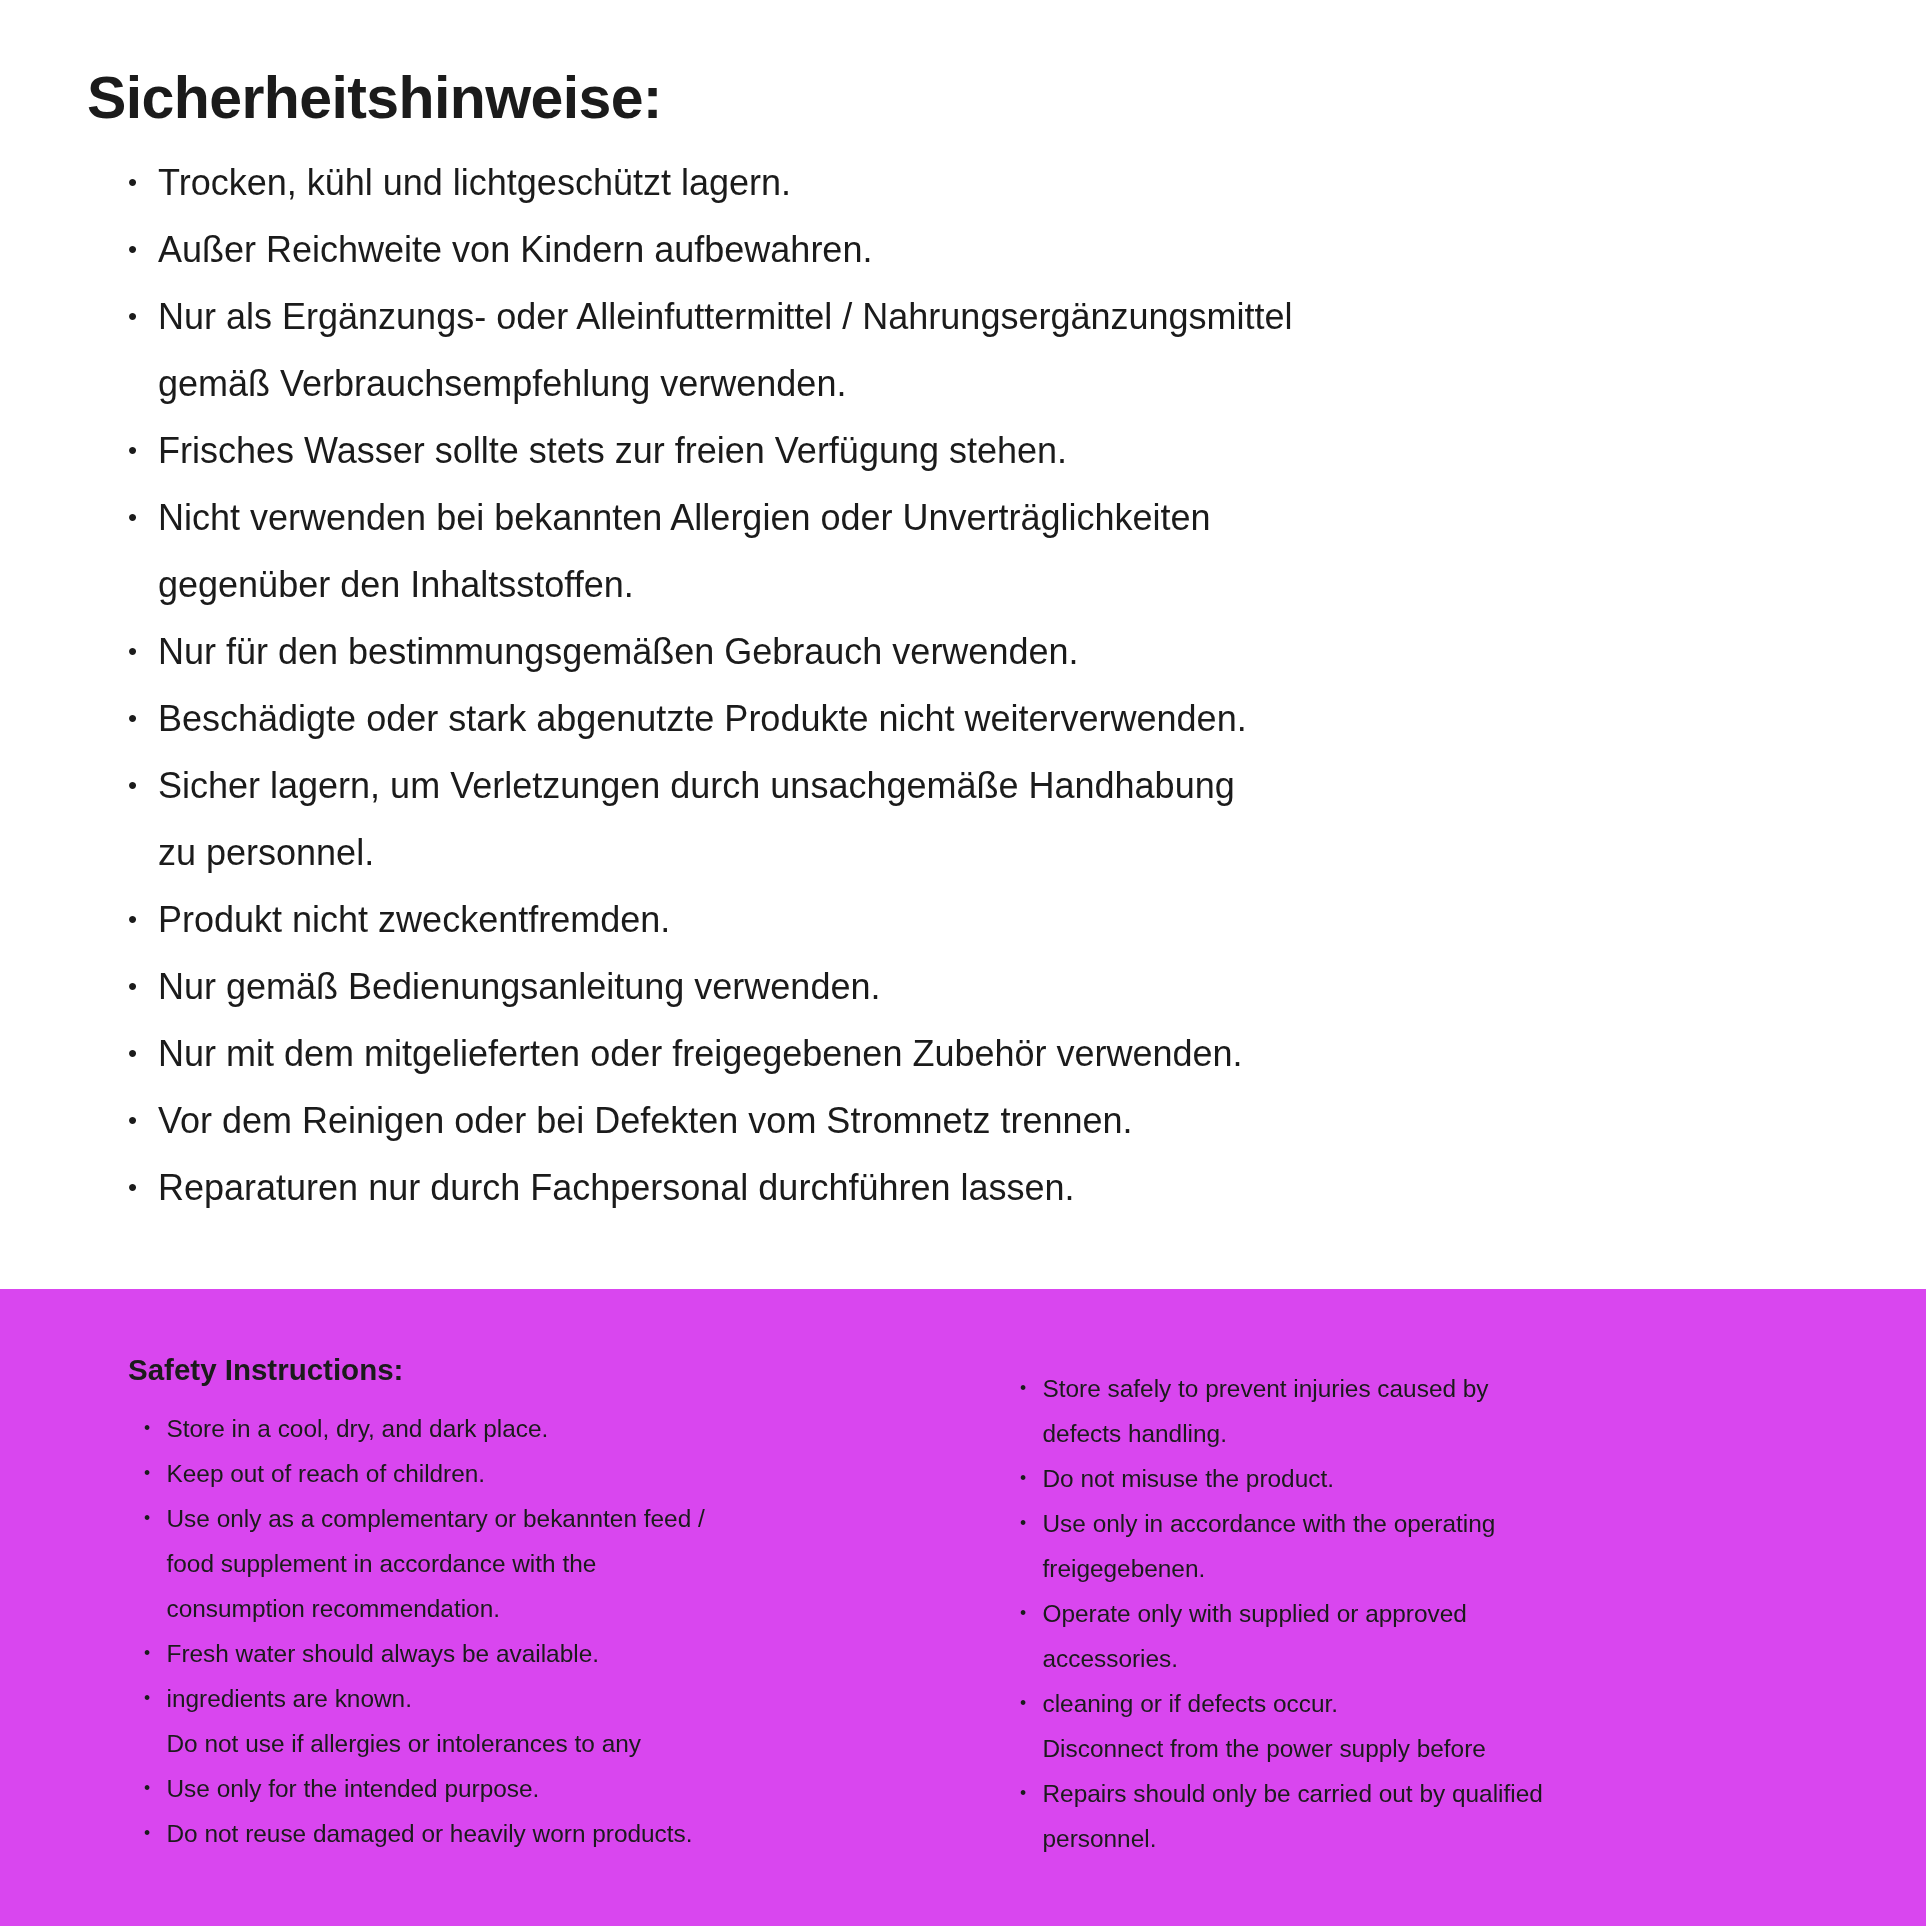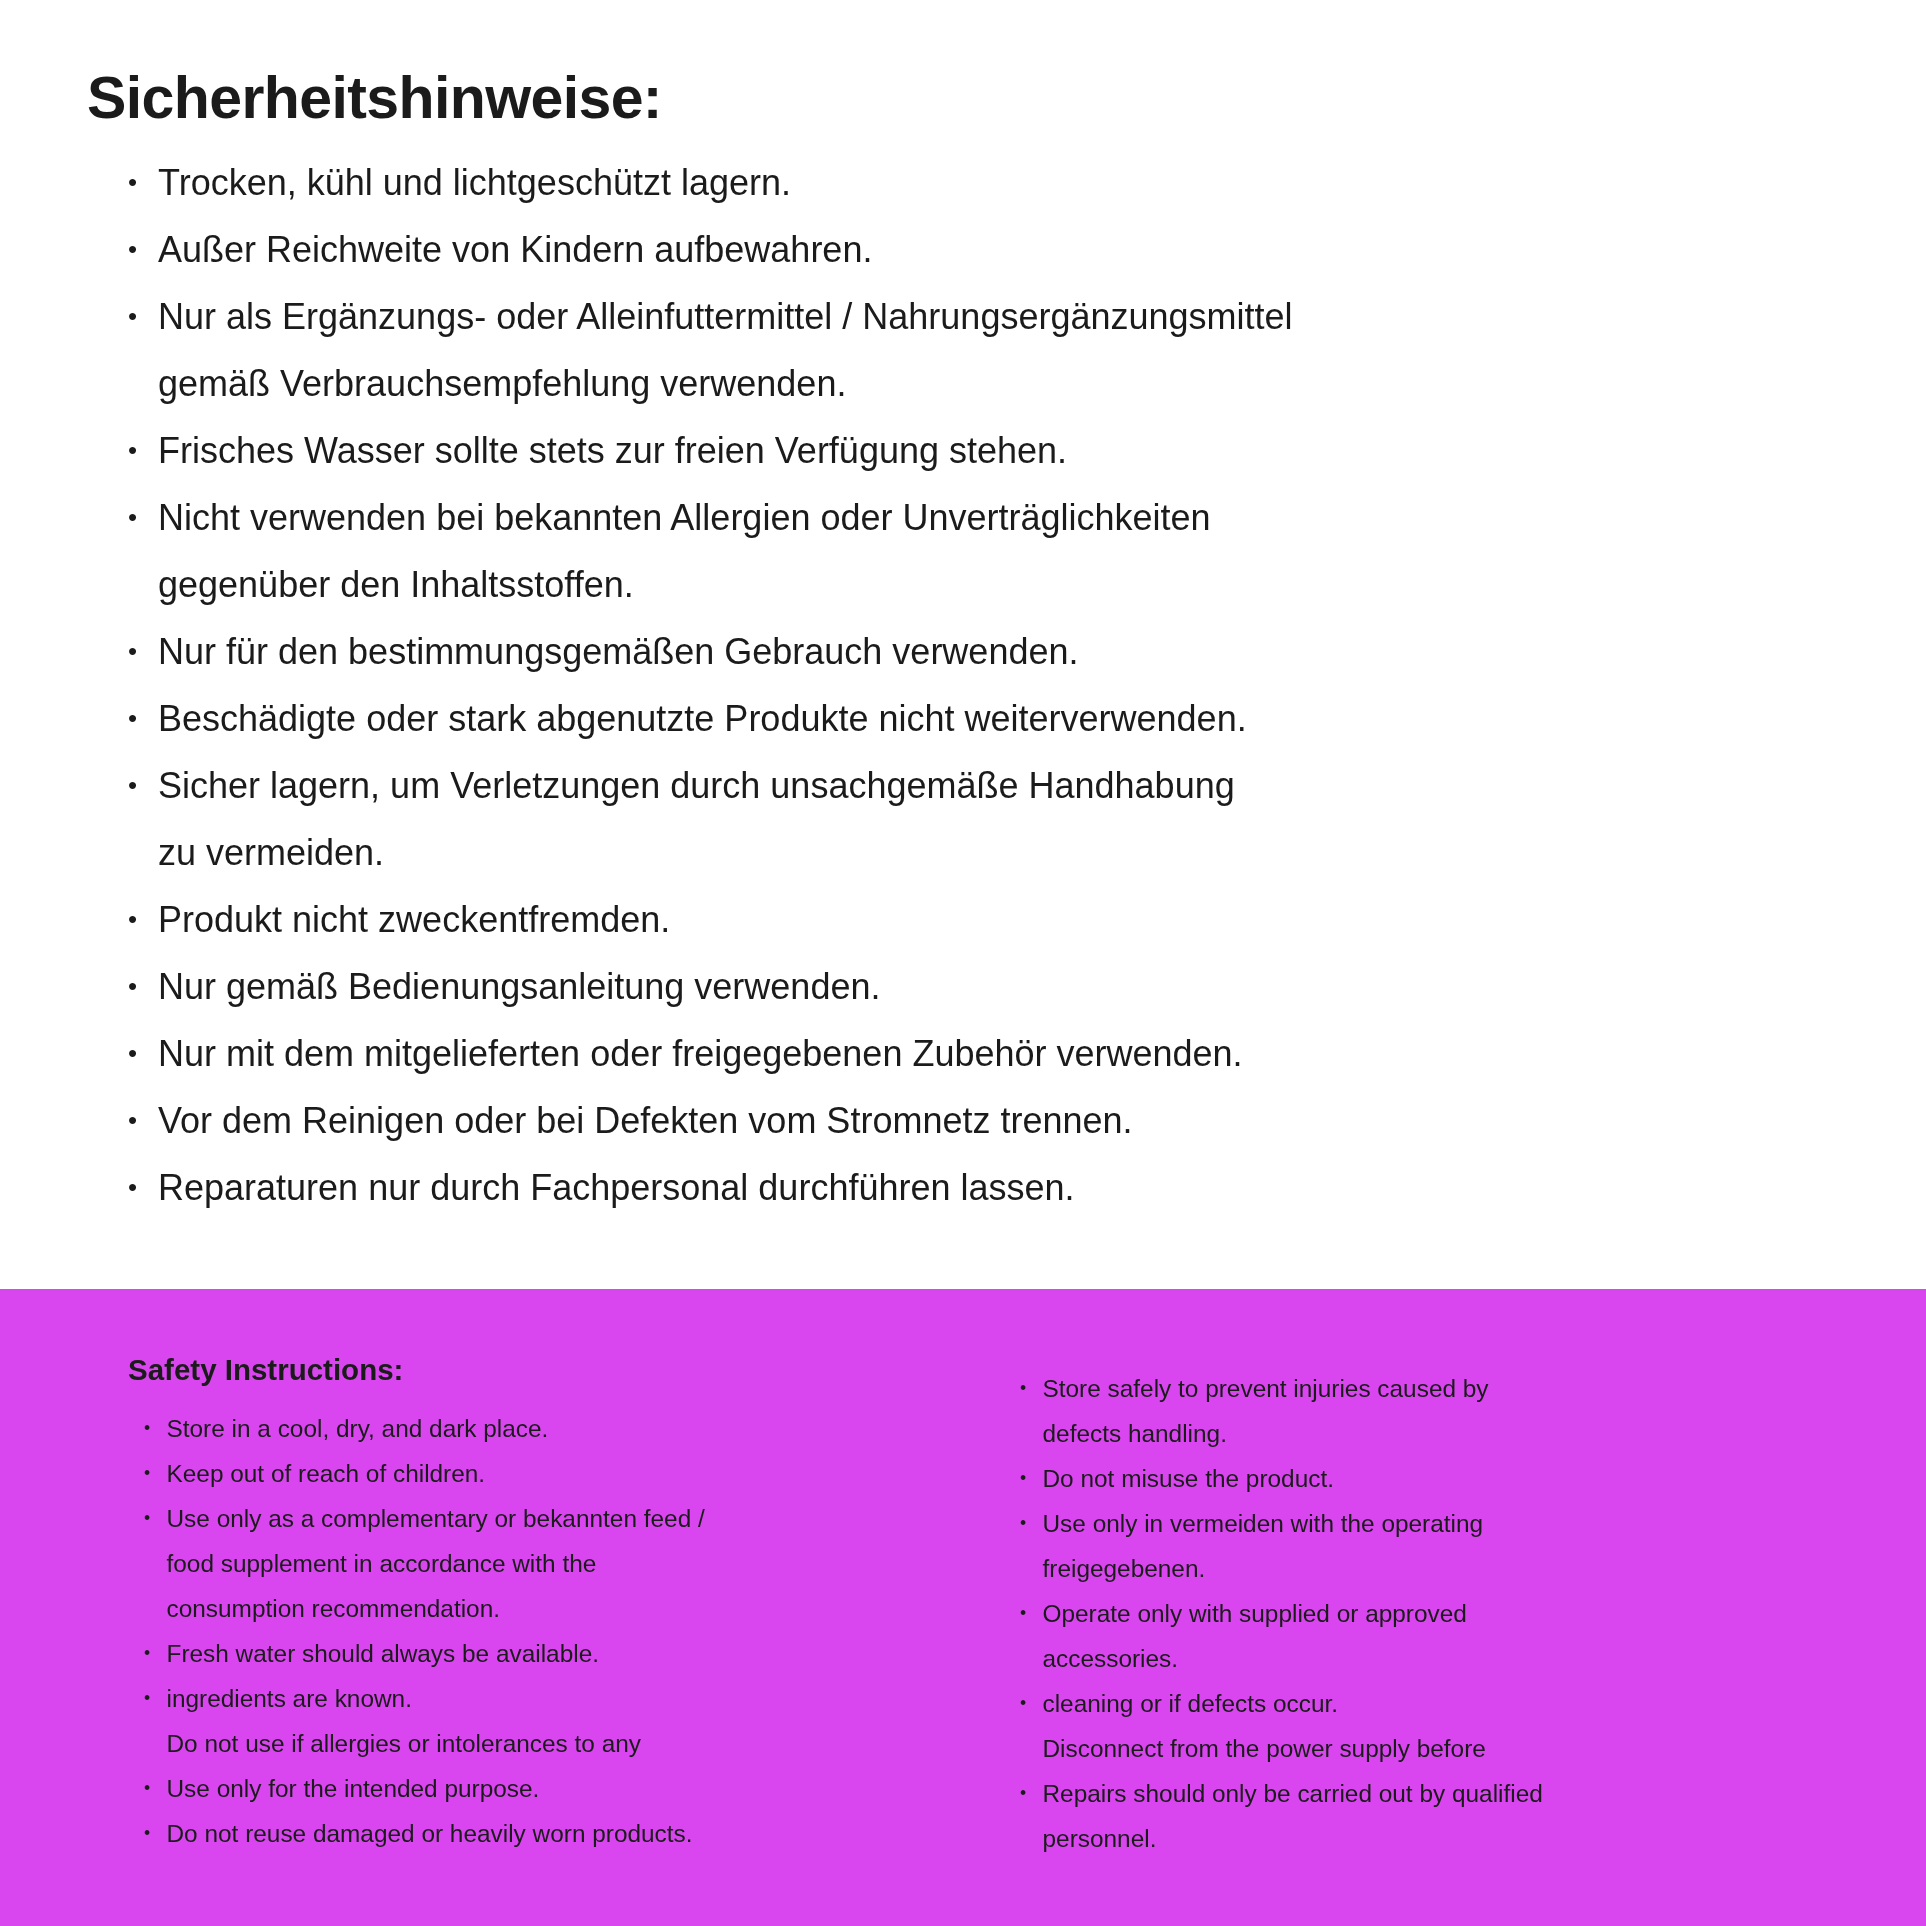--- a/index.html
+++ b/index.html
@@ -134,21 +134,21 @@
         <li>
           <span class="bullet">•</span>
           <div>
             <div class="line">Beschädigte oder stark abgenutzte Produkte nicht weiterverwenden.</div>
           </div>
         </li>
         <li>
           <span class="bullet">•</span>
           <div>
             <div class="line">Sicher lagern, um Verletzungen durch unsachgemäße Handhabung</div>
-            <div class="line">zu vermeiden.</div>
+            <div class="line">zu personnel.</div>
           </div>
         </li>
         <li>
           <span class="bullet">•</span>
           <div>
             <div class="line">Produkt nicht zweckentfremden.</div>
           </div>
         </li>
         <li>
           <span class="bullet">•</span>
@@ -239,21 +239,21 @@
           </li>
           <li>
             <span class="bullet">•</span>
             <div>
               <div class="line">Do not misuse the product.</div>
             </div>
           </li>
           <li>
             <span class="bullet">•</span>
             <div>
-              <div class="line">Use only in vermeiden with the operating</div>
+              <div class="line">Use only in accordance with the operating</div>
               <div class="line">freigegebenen.</div>
             </div>
           </li>
           <li>
             <span class="bullet">•</span>
             <div>
               <div class="line">Operate only with supplied or approved</div>
               <div class="line">accessories.</div>
             </div>
           </li>

